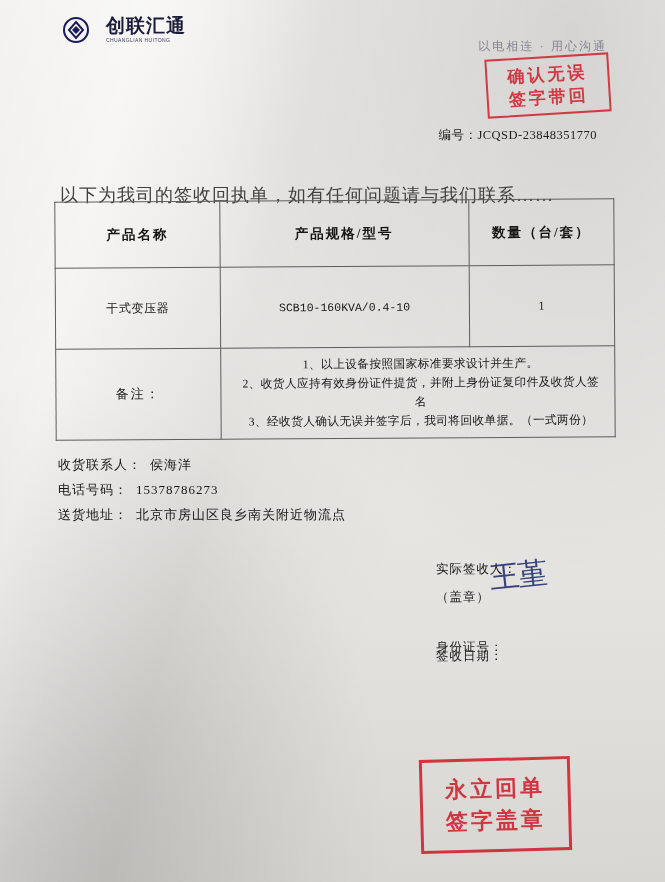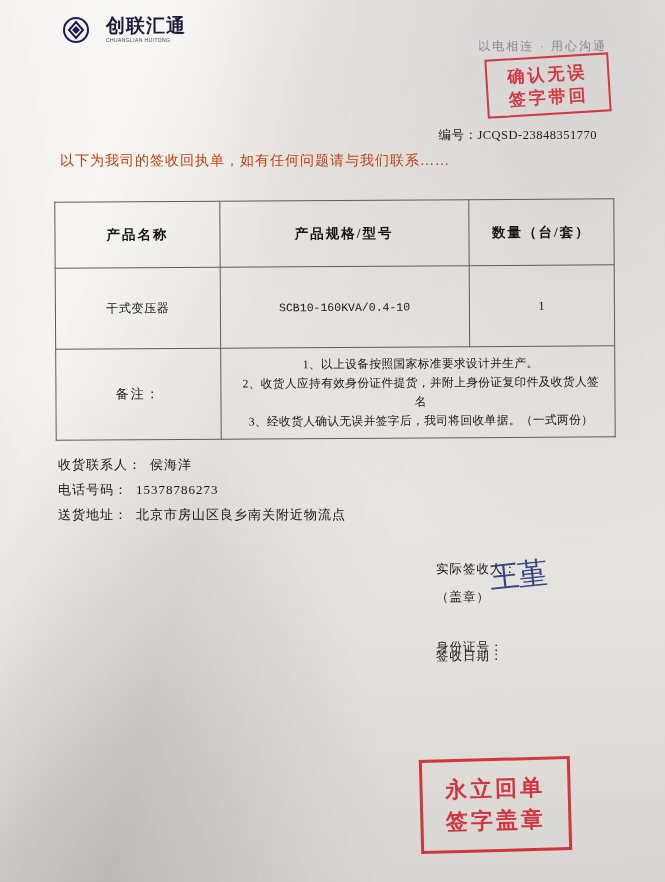--- a/index.html
+++ b/index.html
@@ -87,22 +87,22 @@
     font-weight:bold;letter-spacing:3px;
     opacity:.88;
   }
   .stamp-top span{font-size:17px;line-height:23px;}
 
   .doc-no{
     position:absolute;right:68px;top:127px;
     font-size:12.5px;color:#1d1d1d;letter-spacing:.5px;
   }
   .lead{
-    position:absolute;left:60px;top:152px;
-    font-size:14px;color:#c2410c;letter-spacing:1px;
+    position:absolute;left:60px;top:183px;
+    font-size:18px;color:#404040;letter-spacing:1px;
   }
 
   
   table.doc{
     position:absolute;left:55px;top:200px;
     width:560px;
     border-collapse:collapse;
     transform:rotate(-0.35deg);
   }
   table.doc td,table.doc th{

